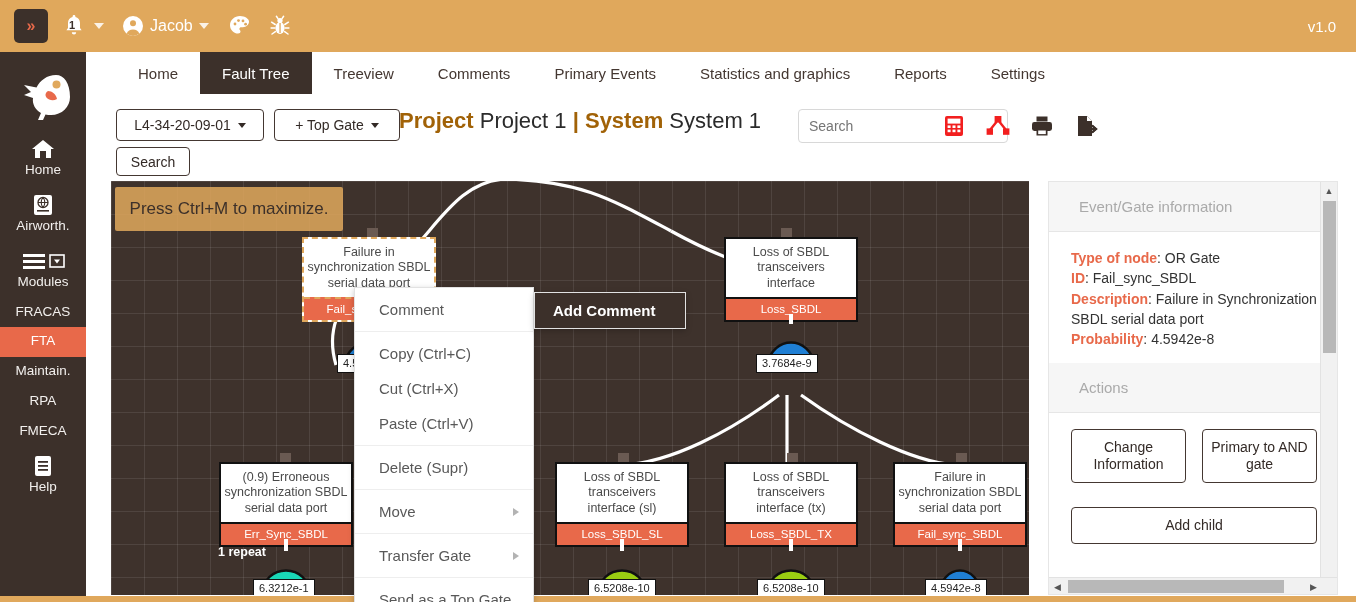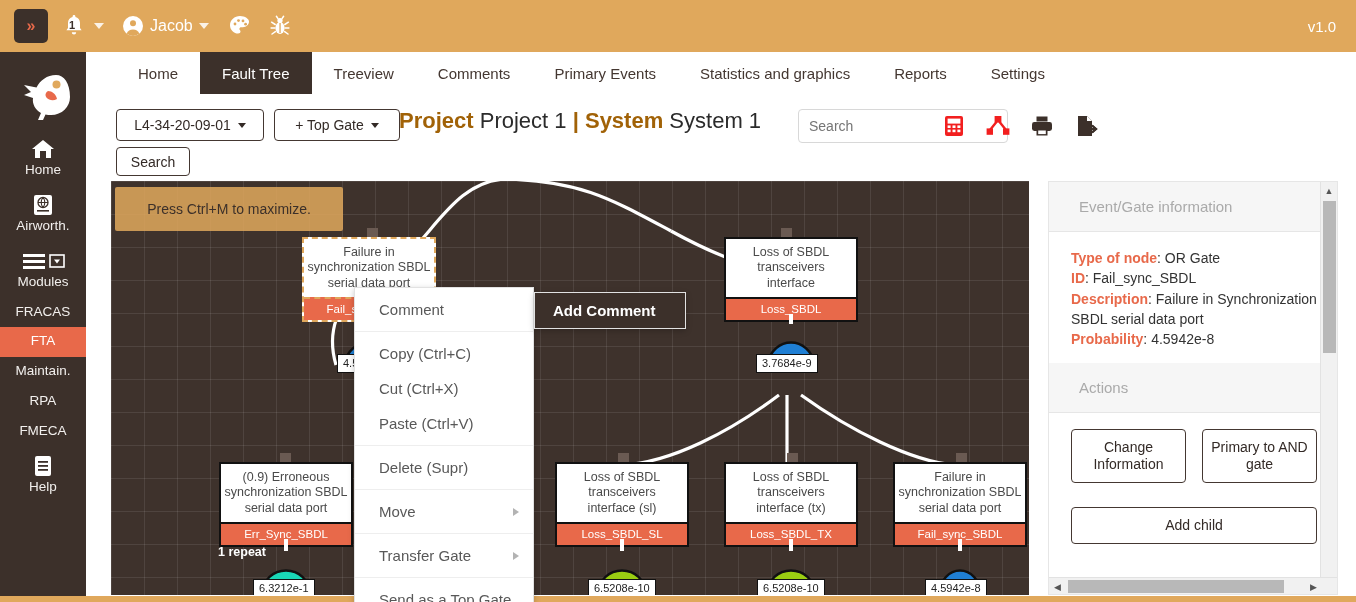--- a/index.html
+++ b/index.html
@@ -101,21 +101,21 @@
     position: absolute; left: 111px; top: 181px; width: 918px; height: 414px;
     background-color: #3e322c;
     background-image:
       linear-gradient(to right, rgba(255,255,255,.09) 1px, transparent 1px),
       linear-gradient(to bottom, rgba(255,255,255,.09) 1px, transparent 1px);
     background-size: 33px 33px;
     overflow: hidden;
   }
   .hint {
     position: absolute; left: 4px; top: 6px; width: 228px; height: 44px;
-    background: rgba(224,168,92,.86); color: #3c302a; font-size: 14px;
+    background: rgba(224,168,92,.86); color: #3c302a; font-size: 17px;
     display: flex; align-items: center; justify-content: center;
     border-radius: 2px;
   }
   .edges { position: absolute; left: 0; top: 0; width: 918px; height: 414px; }
 
   
   .node { position: absolute; width: 134px; border: 2px solid #111; background: #fff; }
   .node .desc {
     min-height: 58px; display:flex; align-items:center; justify-content:center;
     text-align: center; font-size: 12.5px; color: #4a4a4a; line-height: 1.22;

